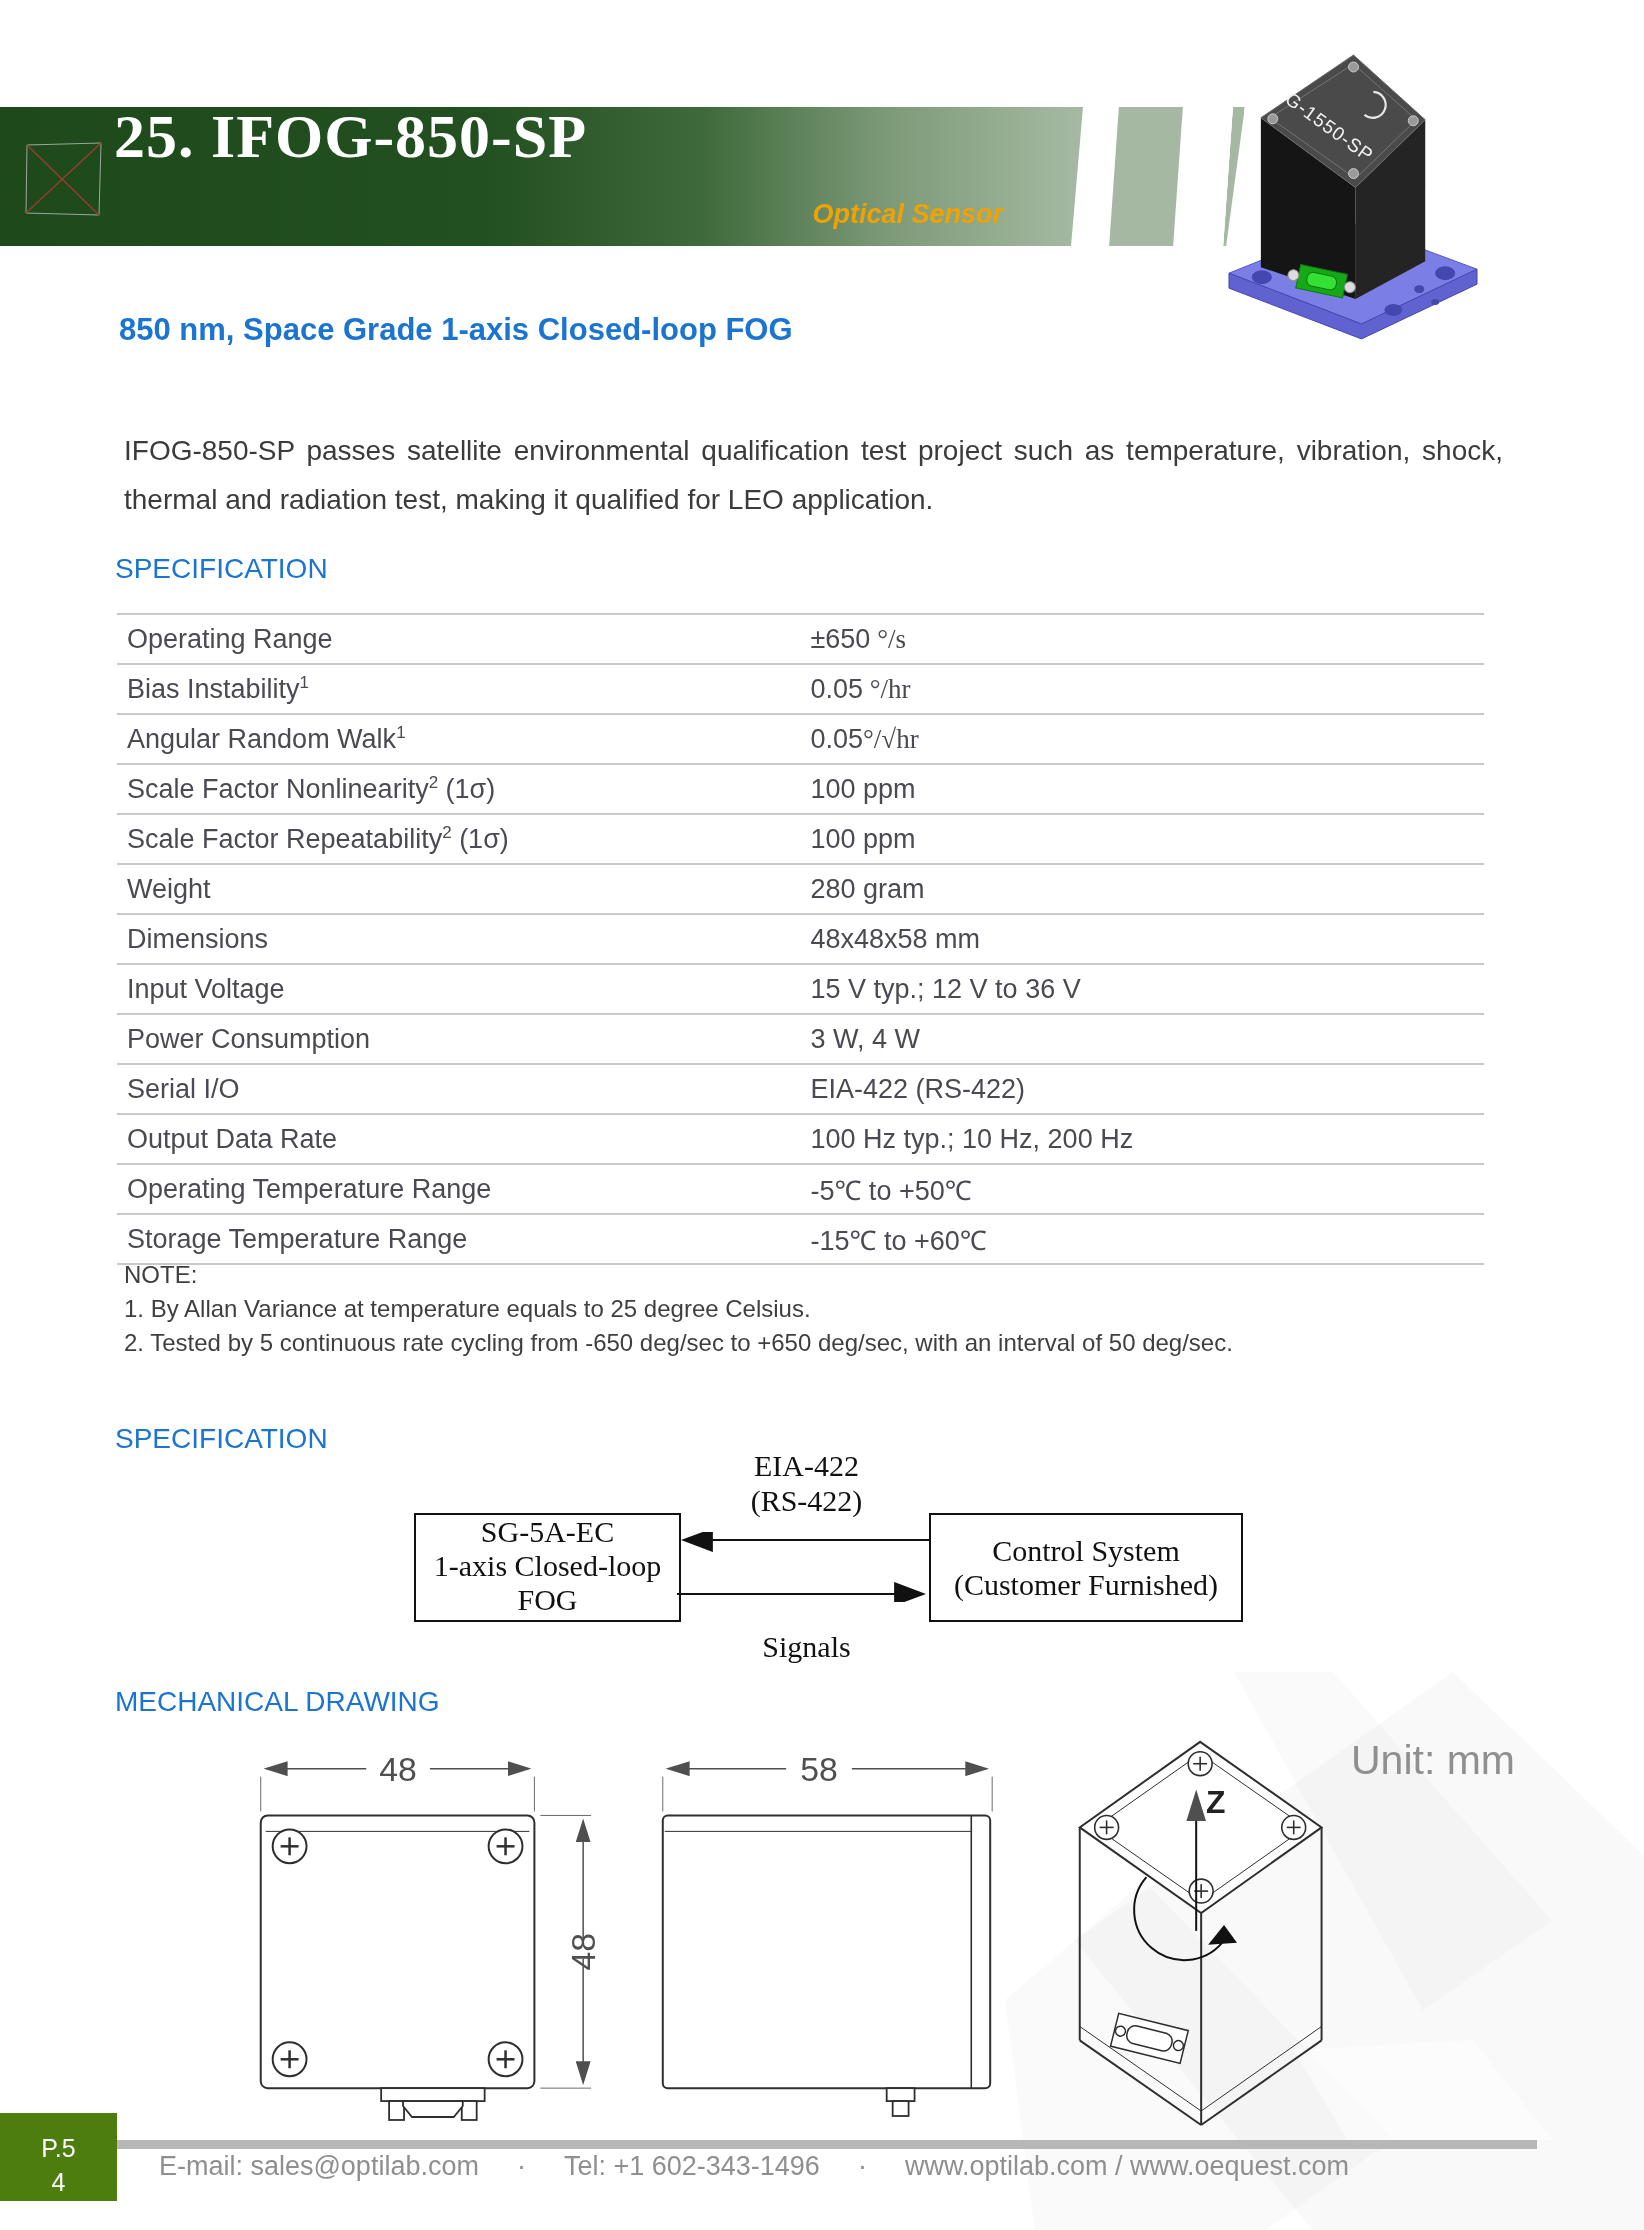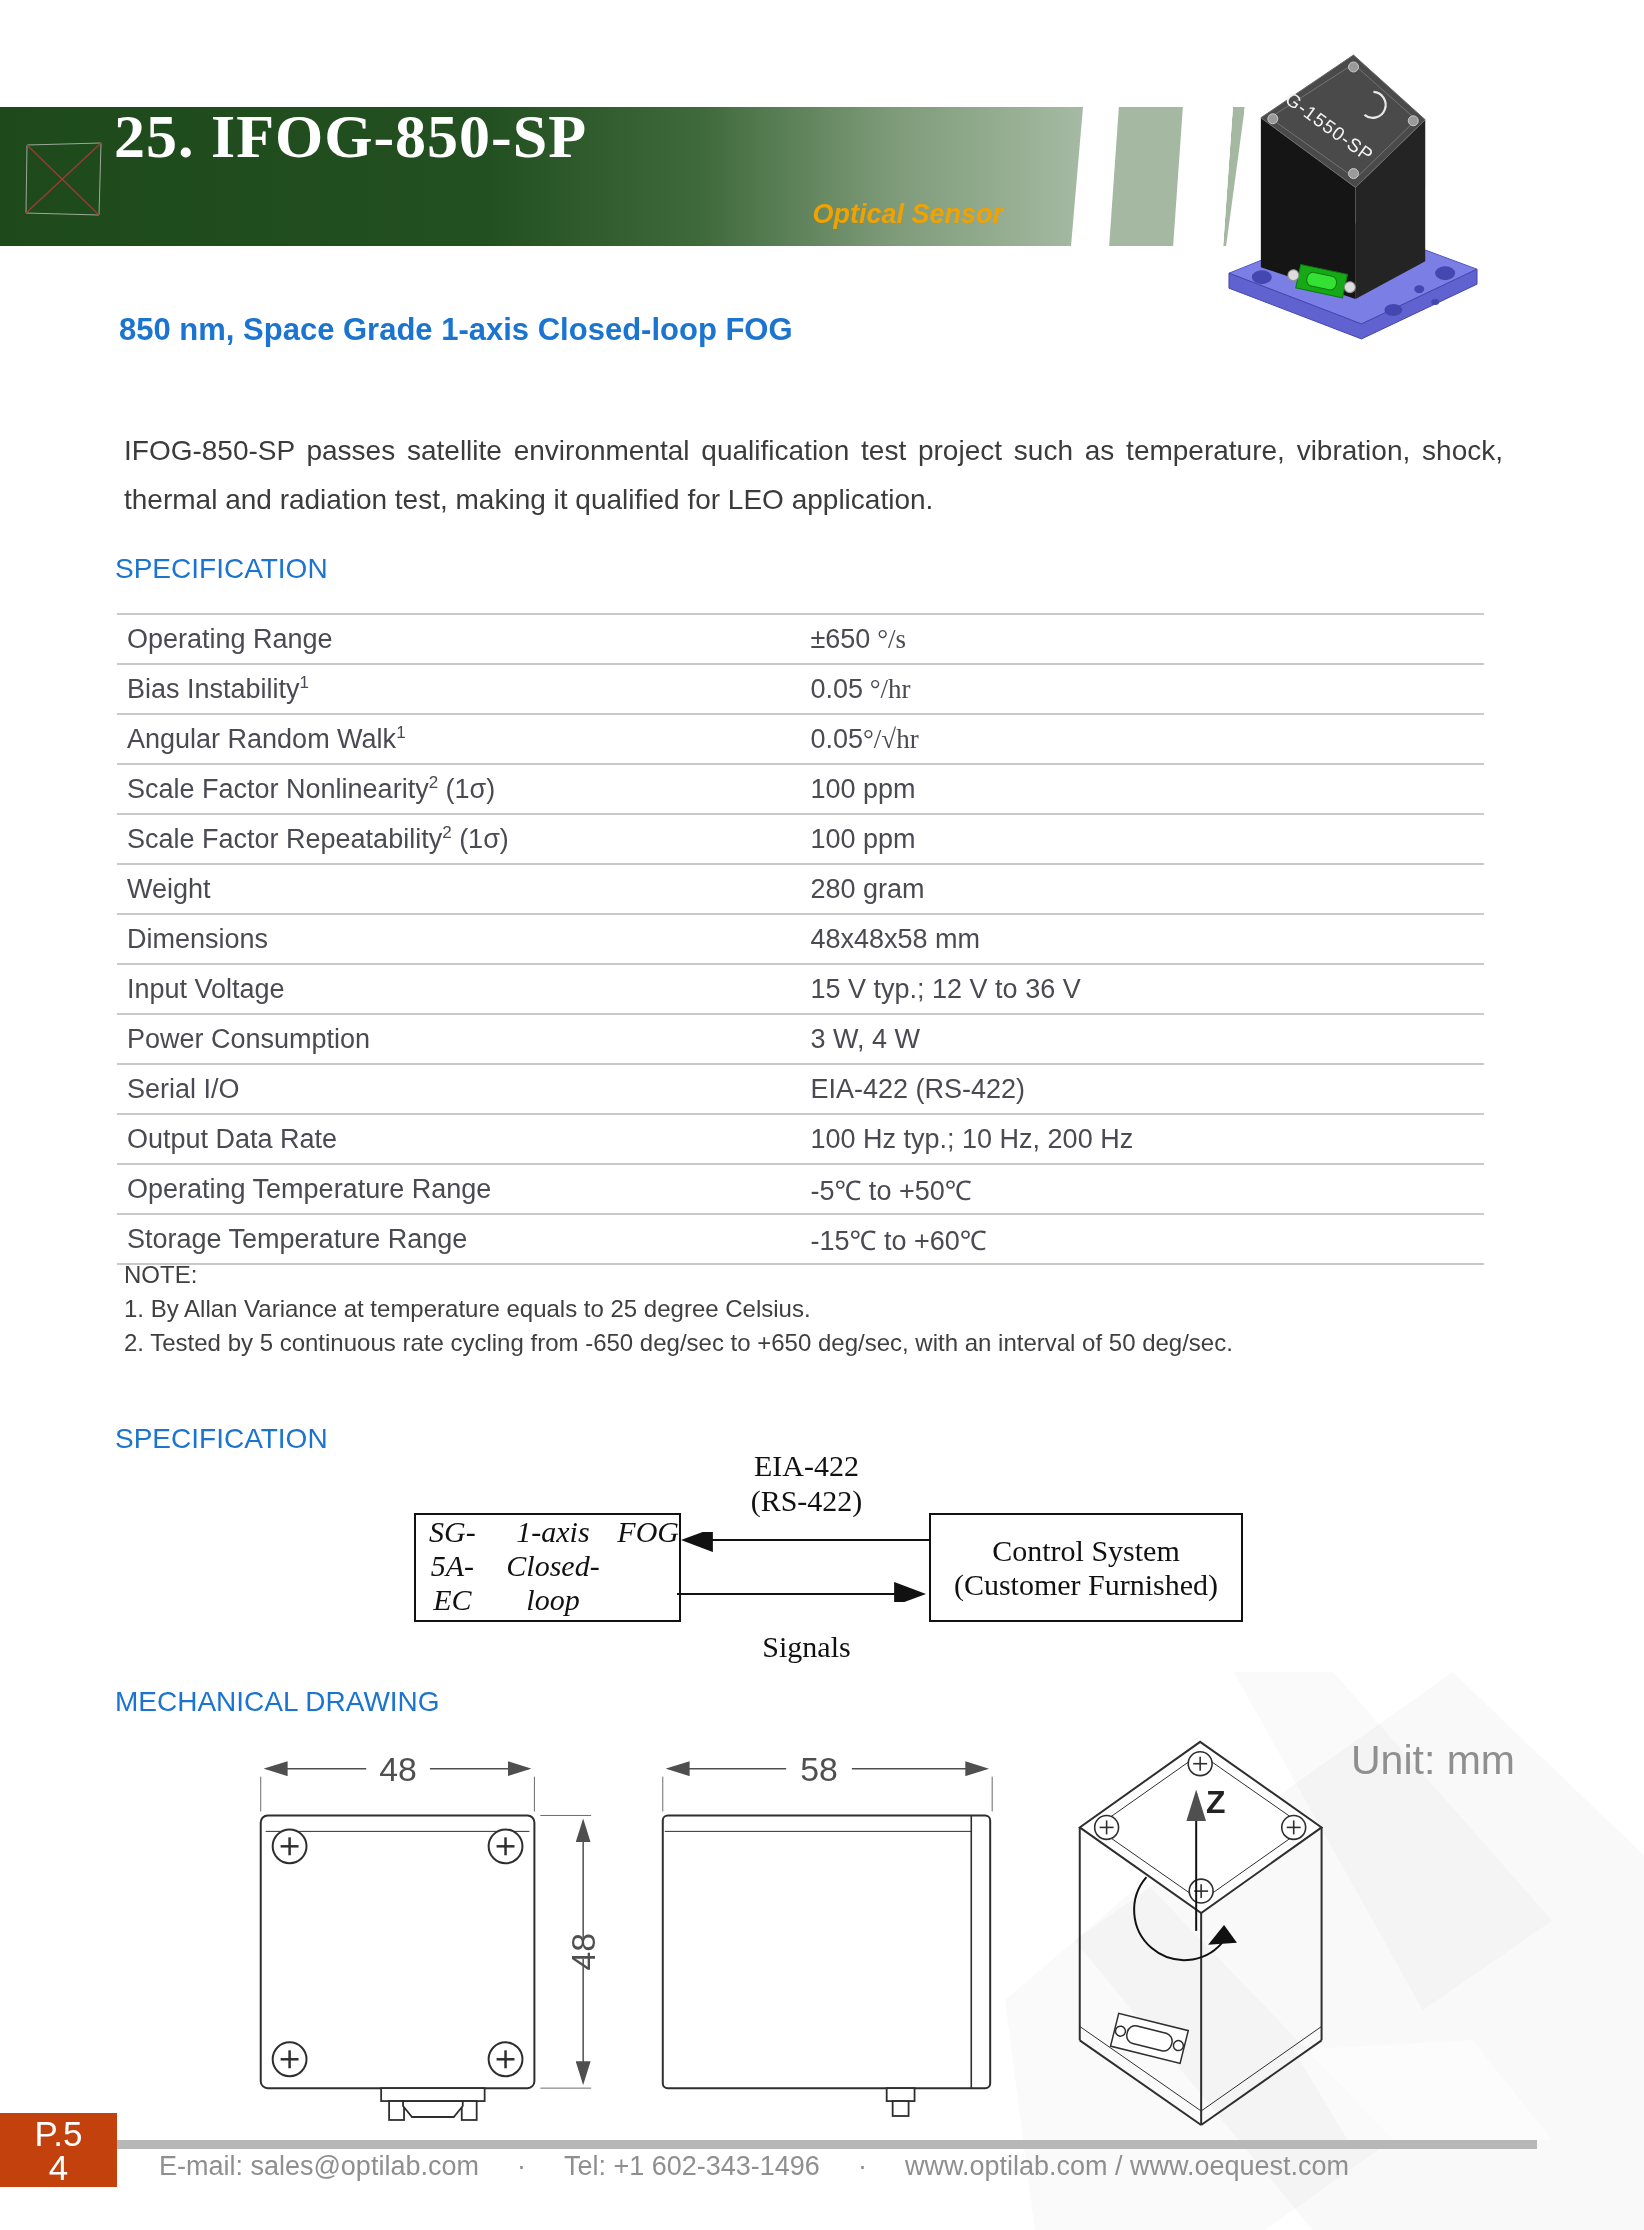--- a/index.html
+++ b/index.html
@@ -35,33 +35,33 @@
   .slabel{flex:0 0 50%;padding-left:10px;font-size:27px;color:#4a4a52;white-space:nowrap;}
   .slabel sup{font-size:17px;}
   .svalue{flex:0 0 47%;text-align:left;font-size:27px;color:#4a4a52;white-space:nowrap;}
   .unit{font-family:"Liberation Serif",serif;}
 
   .note{left:124px;top:1258px;font-size:24px;line-height:34px;color:#3f3f3f;white-space:nowrap;}
 
   
   .dserif{font-family:"Liberation Serif",serif;color:#111;}
   .dbox{border:2px solid #111;background:#fff;text-align:center;font-size:30px;line-height:34px;}
-  #dbox-left{left:414px;top:1513px;width:263px;height:105px;display:flex;font-style:italic;}
+  #dbox-left{left:414px;top:1513px;width:263px;height:105px;display:flex;flex-direction:column;}
   #dbox-right{left:929px;top:1513px;width:310px;height:105px;display:flex;flex-direction:column;justify-content:center;}
   .dlabel{width:219px;text-align:center;font-size:30px;white-space:nowrap;}
   #eia1{left:697px;top:1449px;}
   #eia2{left:697px;top:1484px;}
   #signals{left:697px;top:1630px;}
 
   
   .unitmm{left:1351px;top:1737px;font-size:41px;color:#8f8f8f;white-space:nowrap;}
 
   
-  .pagebox{left:0;top:2113px;width:117px;height:70px;background:#c2410c;color:#fff;
-           text-align:center;font-size:35px;line-height:34px;padding-top:4px;}
+  .pagebox{left:0;top:2113px;width:117px;height:70px;background:#4d7c0f;color:#fff;
+           text-align:center;font-size:25px;line-height:34px;padding-top:18px;}
   .footbar{left:117px;top:2140px;width:1420px;height:9px;background:#b7b7b7;}
   .footline{left:117px;top:2151px;width:1274px;display:flex;justify-content:center;align-items:center;
             gap:38px;font-size:27px;color:#8f8f8f;white-space:nowrap;}
   svg text{font-family:"Liberation Sans",sans-serif;}
 </style>
 </head>
 <body>
 
 <div class="page">
 

